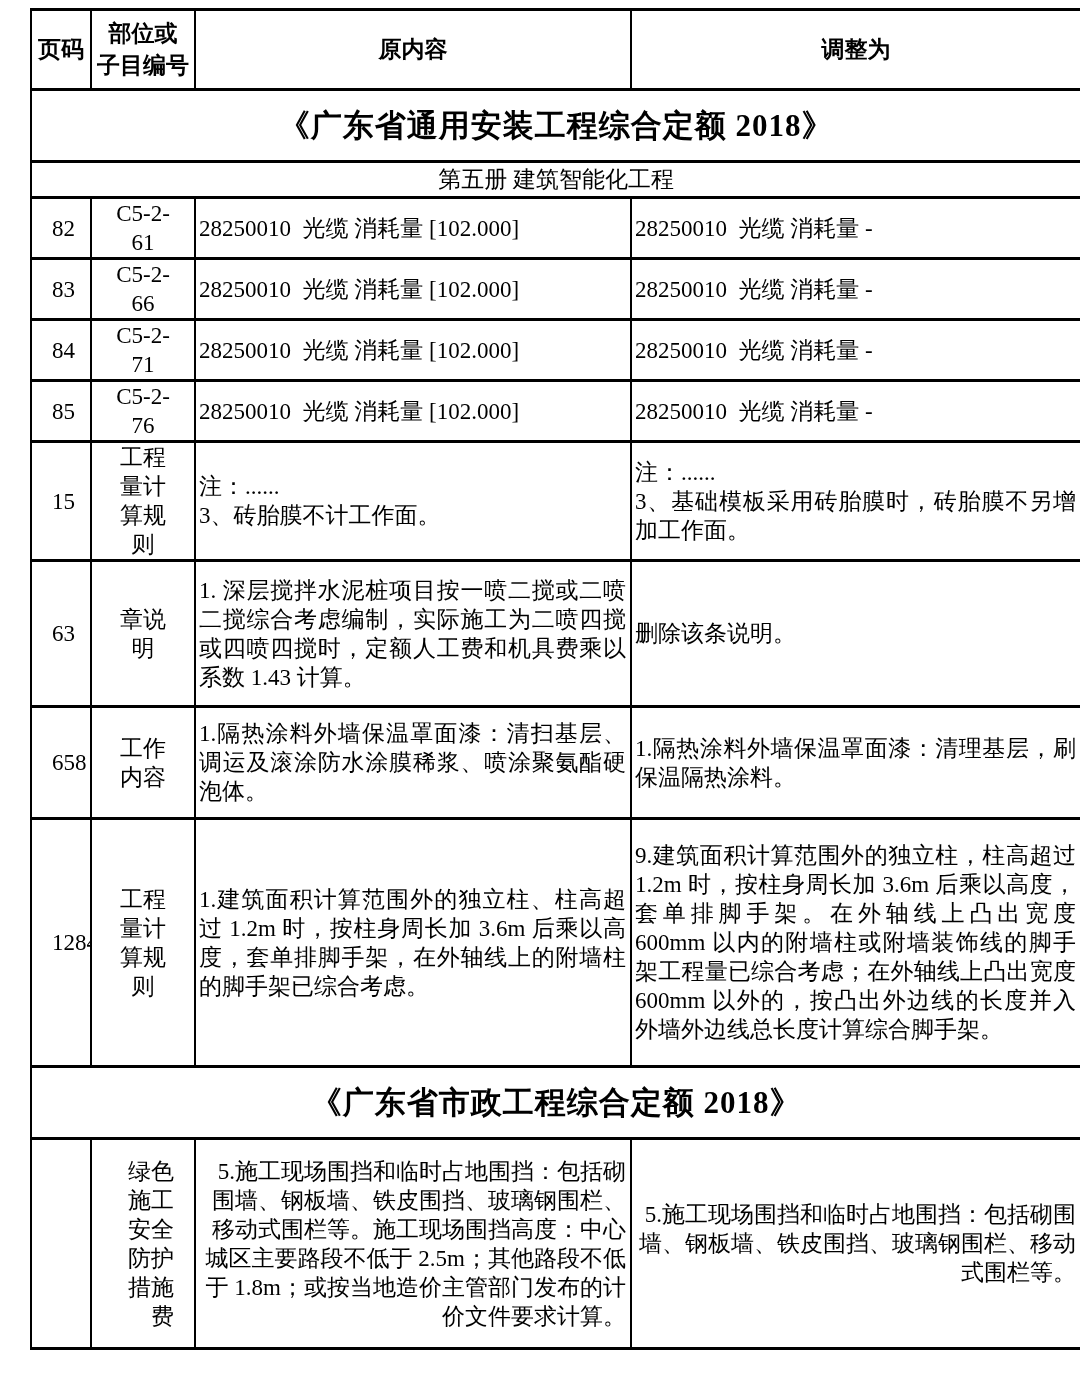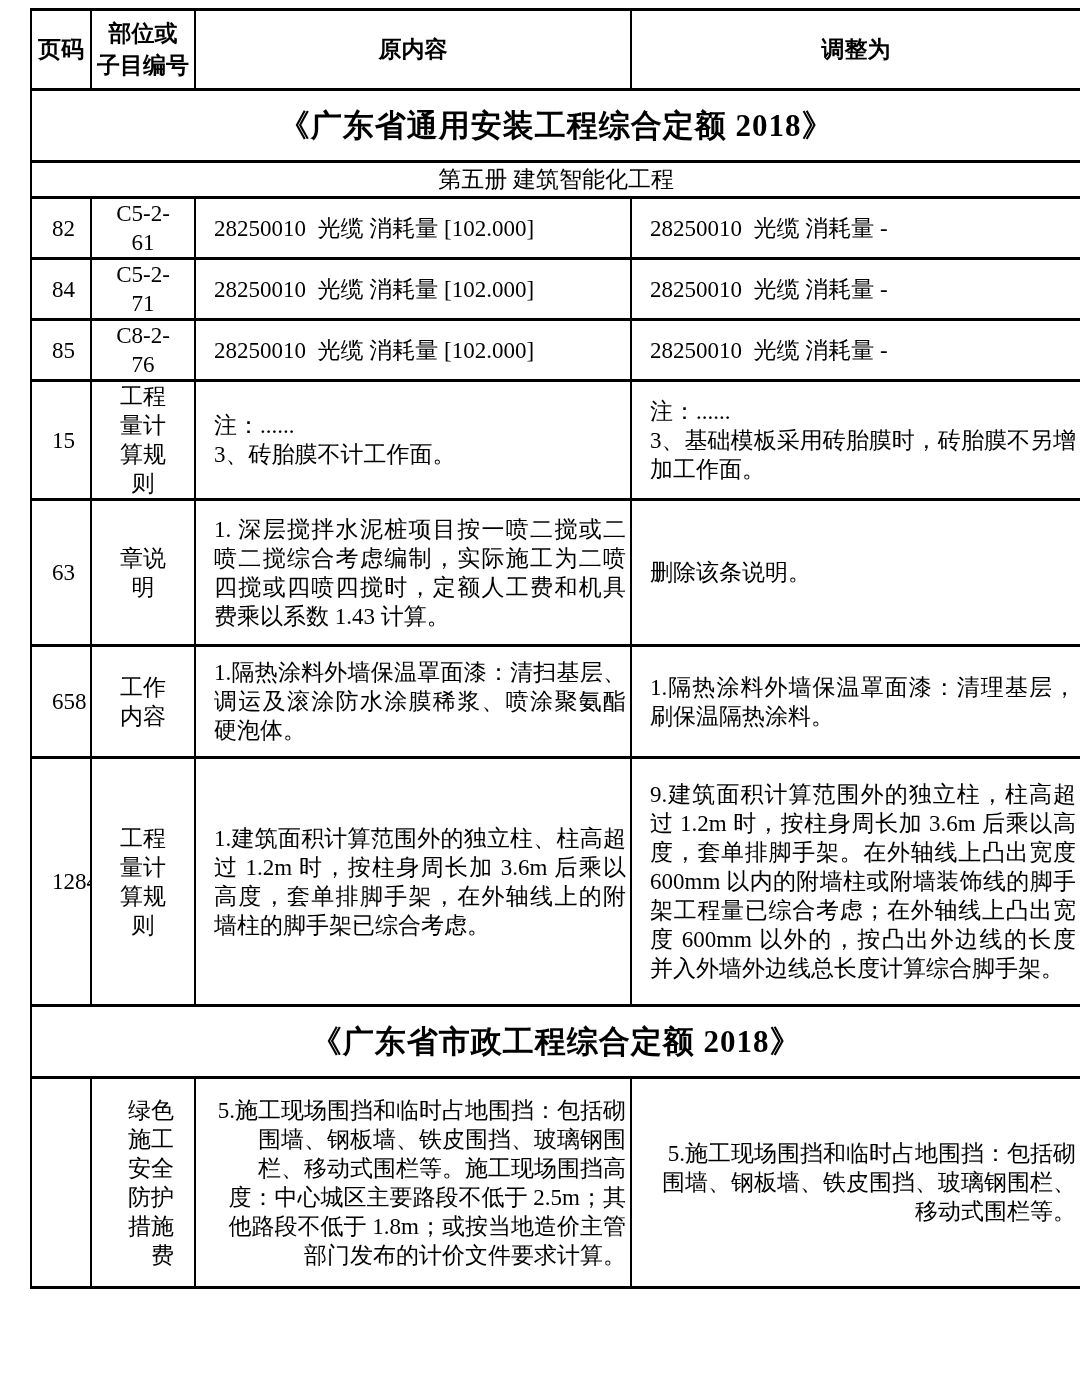--- a/index.html
+++ b/index.html
@@ -54,21 +54,21 @@
   }
   td.subtitle-cell {
     font-size: 23px;
     text-align: center;
   }
   td.text {
     font-size: 23px;
     line-height: 29px;
     text-align: justify;
     white-space: pre-wrap;
-    padding: 3px 4px 3px 18px;
+    padding: 3px 4px 3px 3px;
   }
   tr.h-header   td { height: 80px; }
   tr.h-title    td { height: 72px; }
   tr.h-subtitle td { height: 36px; }
   tr.h-data     td { height: 38px; }
   tr.h-r15      td { height: 96px; }
   tr.h-r63      td { height: 146px; }
   tr.h-r658     td { height: 112px; }
   tr.h-r1284    td { height: 248px; }
   tr.h-last     td { height: 210px; text-align: right; }
@@ -101,28 +101,34 @@
       <td class="subtitle-cell" colspan="4">第五册  建筑智能化工程</td>
     </tr>
 
     <tr class="h-data">
       <td class="center">82</td>
       <td class="center">C5-2-61</td>
       <td class="text">28250010  光缆 消耗量 [102.000]</td>
       <td class="text">28250010  光缆 消耗量 -</td>
     </tr>
     <tr class="h-data">
+      <td class="center">83</td>
+      <td class="center">C5-2-66</td>
+      <td class="text">28250010  光缆 消耗量 [102.000]</td>
+      <td class="text">28250010  光缆 消耗量 -</td>
+    </tr>
+    <tr class="h-data">
       <td class="center">84</td>
       <td class="center">C5-2-71</td>
       <td class="text">28250010  光缆 消耗量 [102.000]</td>
       <td class="text">28250010  光缆 消耗量 -</td>
     </tr>
     <tr class="h-data">
       <td class="center">85</td>
-      <td class="center">C8-2-76</td>
+      <td class="center">C5-2-76</td>
       <td class="text">28250010  光缆 消耗量 [102.000]</td>
       <td class="text">28250010  光缆 消耗量 -</td>
     </tr>
 
 
     <tr class="h-r15">
       <td class="center">15</td>
       <td class="center">工程量计算规则</td>
       <td class="text">注：......
 3、砖胎膜不计工作面。</td>

